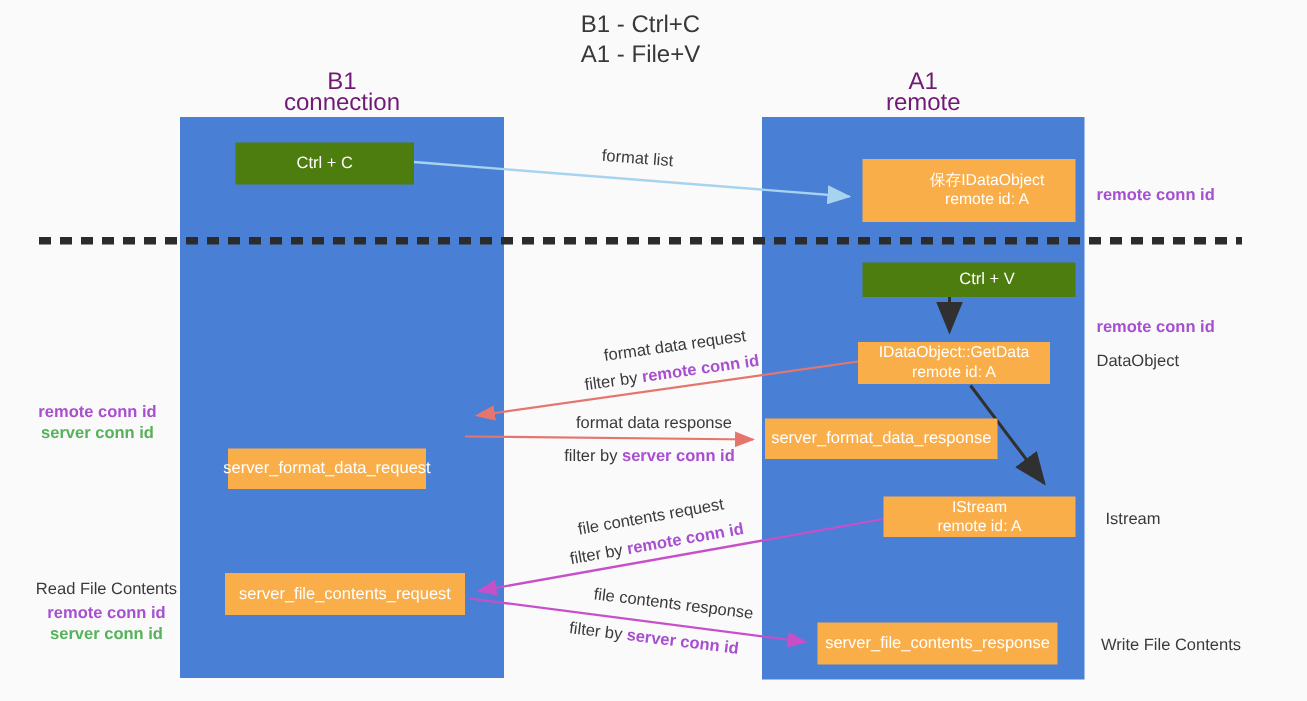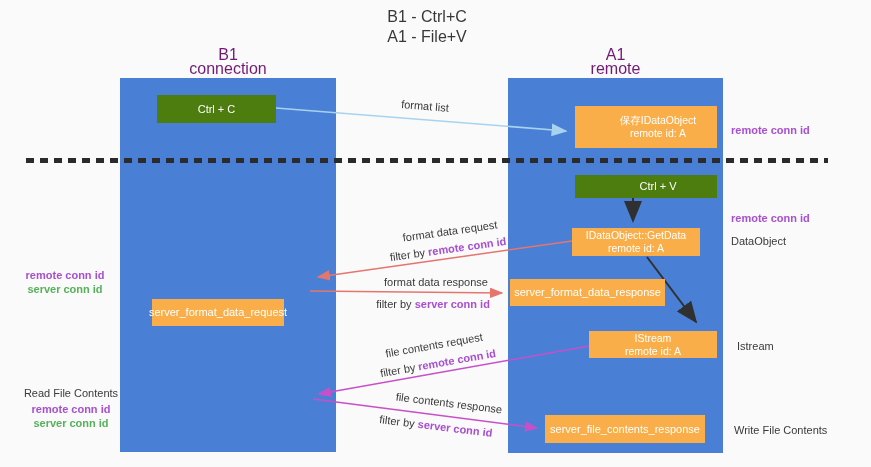--- a/index.html
+++ b/index.html
@@ -107,20 +107,23 @@
 
   <div class="abs node orange" style="left:510px;top:279px;width:155px;height:27px;">
     <div>server_format_data_response</div>
   </div>
 
   <div class="abs node orange" style="left:589px;top:331px;width:128px;height:27px;">
     <div class="sub">IStream</div>
     <div class="sub">remote id: A</div>
   </div>
 
+  <div class="abs node orange" style="left:150px;top:382px;width:160px;height:28px;">
+    <div>server_file_contents_request</div>
+  </div>
 
   <div class="abs node orange" style="left:545px;top:415px;width:160px;height:28px;">
     <div>server_file_contents_response</div>
   </div>
 
   <div class="abs arrow-label" style="left:425px;top:106px;transform:translate(-50%,-50%) rotate(4.5deg);">format list</div>
 
   <div class="abs arrow-label" style="left:450px;top:231px;transform:translate(-50%,-50%) rotate(-8deg);">format data request</div>
   <div class="abs arrow-label" style="left:448px;top:249px;transform:translate(-50%,-50%) rotate(-8deg);">
     <span>filter by </span><span class="key-remote">remote conn id</span>

